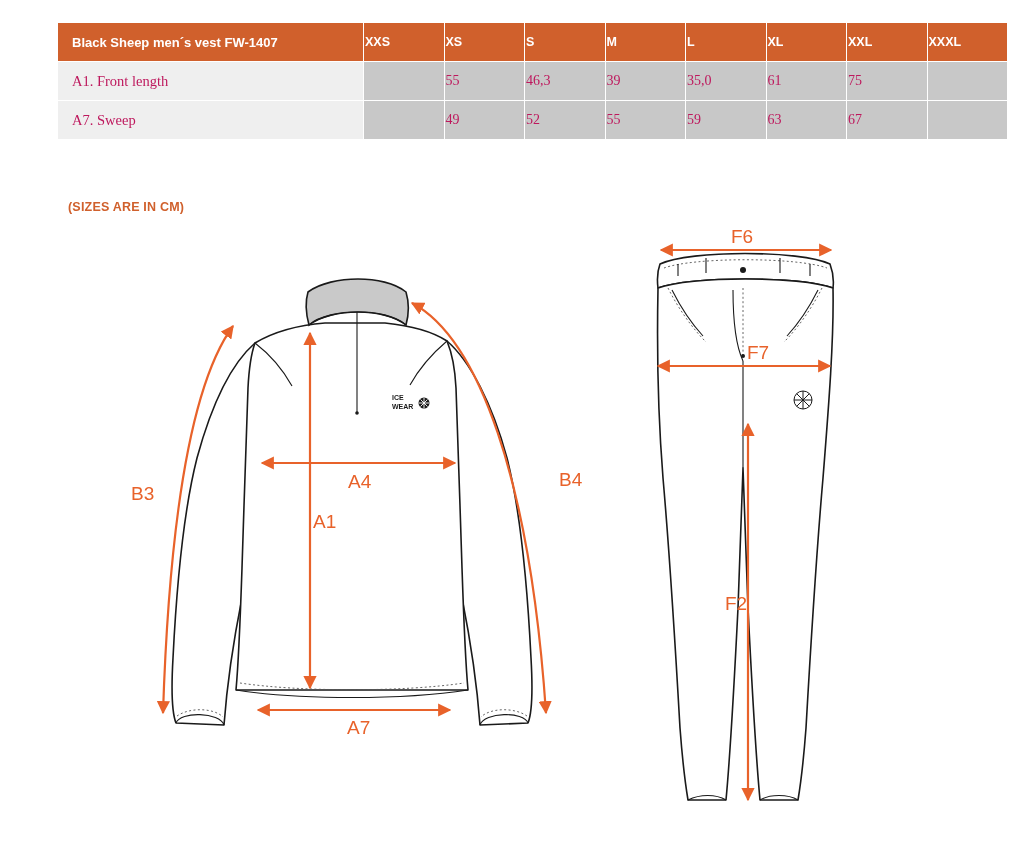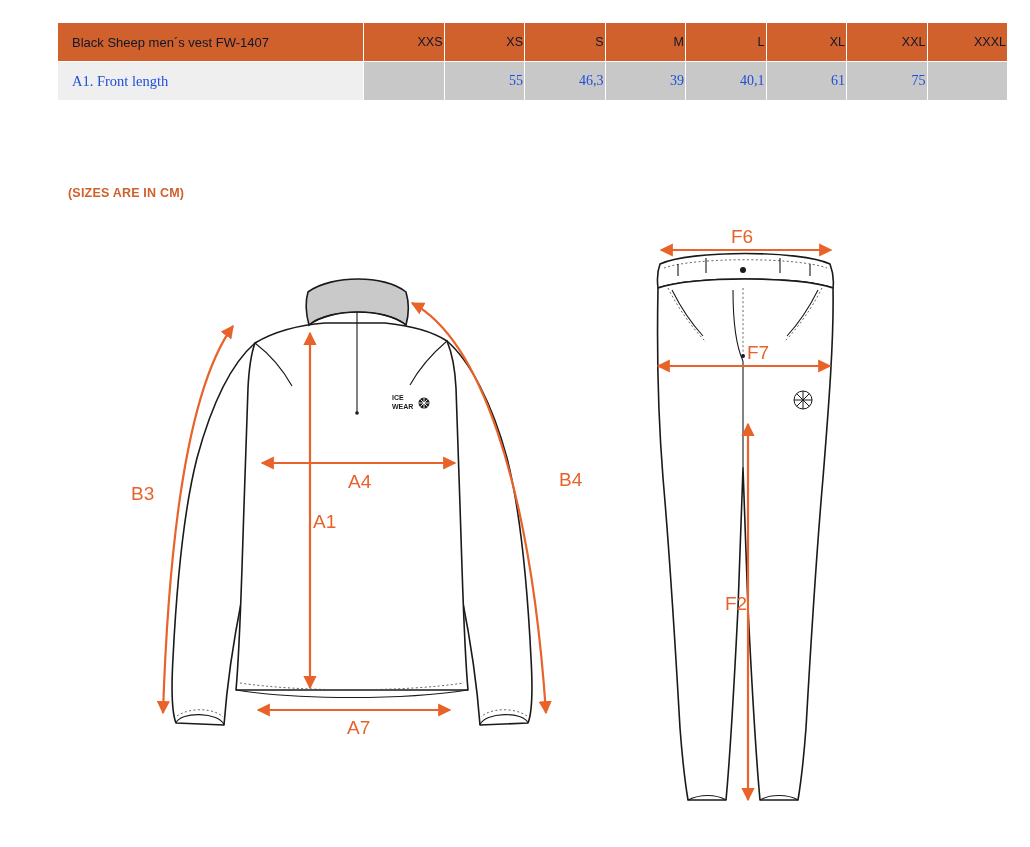--- a/index.html
+++ b/index.html
@@ -20,55 +20,55 @@
     position: absolute;
     left: 57px;
     top: 22px;
     width: 950px;
     border-collapse: collapse;
     table-layout: fixed;
   }
   .size-table th, .size-table td {
     border: 1px solid #ffffff;
     height: 36px;
-    text-align: right;
+    text-align: left;
     vertical-align: middle;
     font-size: 13px;
   }
   .size-table thead th {
     background: #d0602c;
-    color: #0f172a;
-    font-weight: normal;
+    color: #ffffff;
+    font-weight: bold;
     font-size: 12.5px;
   }
   .size-table thead th.head-title {
     text-align: left;
     padding-left: 14px;
     font-size: 13px;
   }
   .size-table tbody td {
     background: #c8c8c8;
-    color: #1d4ed8;
+    color: #be185d;
     font-family: "Liberation Serif", serif;
     font-size: 14px;
   }
   .size-table tbody td.row-label {
     background: #efefef;
     text-align: left;
     padding-left: 14px;
     font-family: "Liberation Serif", serif;
     font-size: 14.5px;
   }
   .size-table col.c-label { width: 306px; }
   .size-table col.c-size  { width: 80.5px; }
 
   .units-note {
     position: absolute;
     left: 68px;
-    top: 186px;
+    top: 200px;
     color: #d0602c;
     font-size: 12.5px;
     font-weight: bold;
     letter-spacing: .2px;
   }
 
   
   .illus {
     position: absolute;
     left: 0;
@@ -138,23 +138,34 @@
       <th>XXXL</th>
     </tr>
   </thead>
   <tbody>
     <tr>
       <td class="row-label">A1. Front length</td>
       <td></td>
       <td>55</td>
       <td>46,3</td>
       <td>39</td>
-      <td>40,1</td>
+      <td>35,0</td>
       <td>61</td>
       <td>75</td>
+      <td></td>
+    </tr>
+    <tr>
+      <td class="row-label">A7. Sweep</td>
+      <td></td>
+      <td>49</td>
+      <td>52</td>
+      <td>55</td>
+      <td>59</td>
+      <td>63</td>
+      <td>67</td>
       <td></td>
     </tr>
   </tbody>
 </table>
 
 <div class="units-note">(SIZES ARE IN CM)</div>
 
 <div class="illus">
 <svg width="1030" height="619" viewBox="0 0 1030 619" xmlns="http://www.w3.org/2000/svg">
   <defs>

